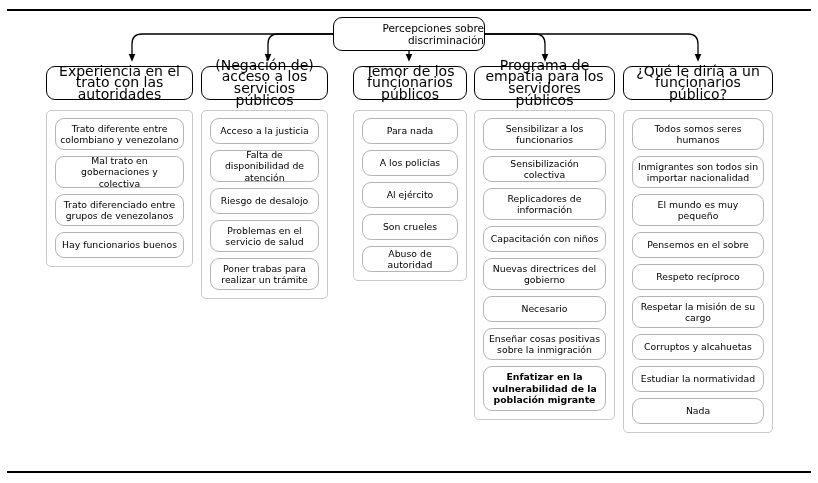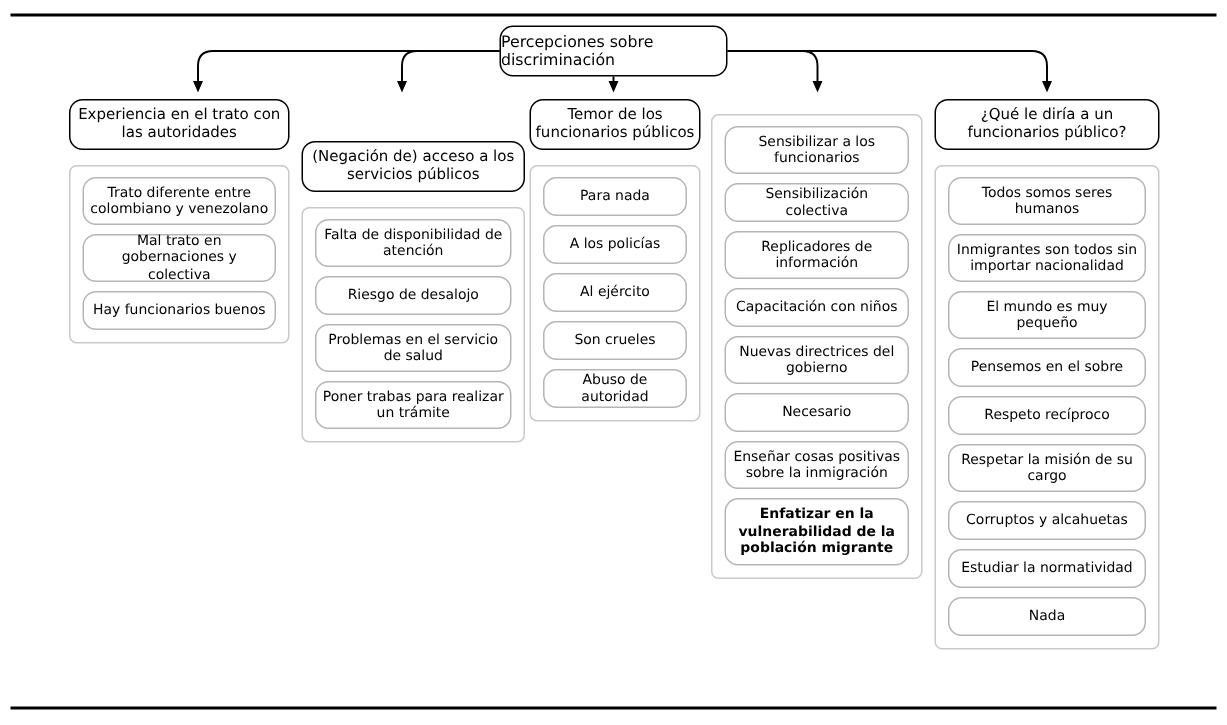--- a/index.html
+++ b/index.html
@@ -37,21 +37,21 @@
     left: 333px;
     top: 17px;
     width: 152px;
     height: 34px;
     border: 1.3px solid #000;
     border-radius: 9px;
     background: #fff;
     display: flex;
     align-items: center;
     justify-content: center;
-    text-align: left;
+    text-align: right;
     font-size: 10.5px;
     line-height: 12.5px;
     box-sizing: border-box;
     z-index: 4;
   }
 
   
   #connectors {
     position: absolute;
     left: 0; top: 0;
@@ -69,21 +69,21 @@
   .col-header {
     border: 1.3px solid #000;
     border-radius: 9px;
     background: #fff;
     box-sizing: border-box;
     height: 34px;
     display: flex;
     align-items: center;
     justify-content: flex-end;
     text-align: center;
-    font-size: 10px;
+    font-size: 14px;
     line-height: 11.6px;
     padding: 0 3px;
     position: relative;
     z-index: 3;
   }
   .col-box {
     margin-top: 10px;
     border: 1px solid #c9c9c9;
     border-radius: 5px;
     background: #fff;
@@ -105,21 +105,21 @@
     padding: 3px 4px;
     color: #000;
   }
   .item:last-child { margin-bottom: 0; }
   .item.l1 { height: 26px; }
   .item.l2 { height: 32px; }
   .item.l3 { height: 45px; font-weight: bold; }
 
   
   #col0 { left: 46px;  width: 147px; }
-  #col1 { left: 201px; width: 149px; margin-top: 28px; }
+  #col1 { left: 201px; width: 127px; }
   #col2 { left: 353px; width: 114px; }
   #col3 { left: 474px; width: 141px; }
   #col4 { left: 623px; width: 150px; }
 </style>
 </head>
 <body>
 
 <div id="page">
 
   <div class="rule rule-top"></div>
@@ -148,31 +148,37 @@
     <div class="col-header">
       <span>Experiencia en el trato con las autoridades</span>
     </div>
     <div class="col-box">
       <div class="item l2">
           <span>Trato diferente entre colombiano y venezolano</span>
         </div>
       <div class="item l2">
           <span>Mal trato en gobernaciones y colectiva</span>
         </div>
+      <div class="item l2">
+          <span>Trato diferenciado entre grupos de venezolanos</span>
+        </div>
       <div class="item l1">
           <span>Hay funcionarios buenos</span>
         </div>
     </div>
   </div>
 
   <div class="col" id="col1">
     <div class="col-header">
       <span>(Negación de) acceso a los servicios públicos</span>
     </div>
     <div class="col-box">
+      <div class="item l1">
+          <span>Acceso a la justicia</span>
+        </div>
       <div class="item l2">
           <span>Falta de disponibilidad de atención</span>
         </div>
       <div class="item l1">
           <span>Riesgo de desalojo</span>
         </div>
       <div class="item l2">
           <span>Problemas en el servicio de salud</span>
         </div>
       <div class="item l2">
@@ -198,20 +204,23 @@
       <div class="item l1">
           <span>Son crueles</span>
         </div>
       <div class="item l1">
           <span>Abuso de autoridad</span>
         </div>
     </div>
   </div>
 
   <div class="col" id="col3">
+    <div class="col-header">
+      <span>Programa de empatía para los servidores públicos</span>
+    </div>
     <div class="col-box">
       <div class="item l2">
           <span>Sensibilizar a los funcionarios</span>
         </div>
       <div class="item l1">
           <span>Sensibilización colectiva</span>
         </div>
       <div class="item l2">
           <span>Replicadores de información</span>
         </div>

